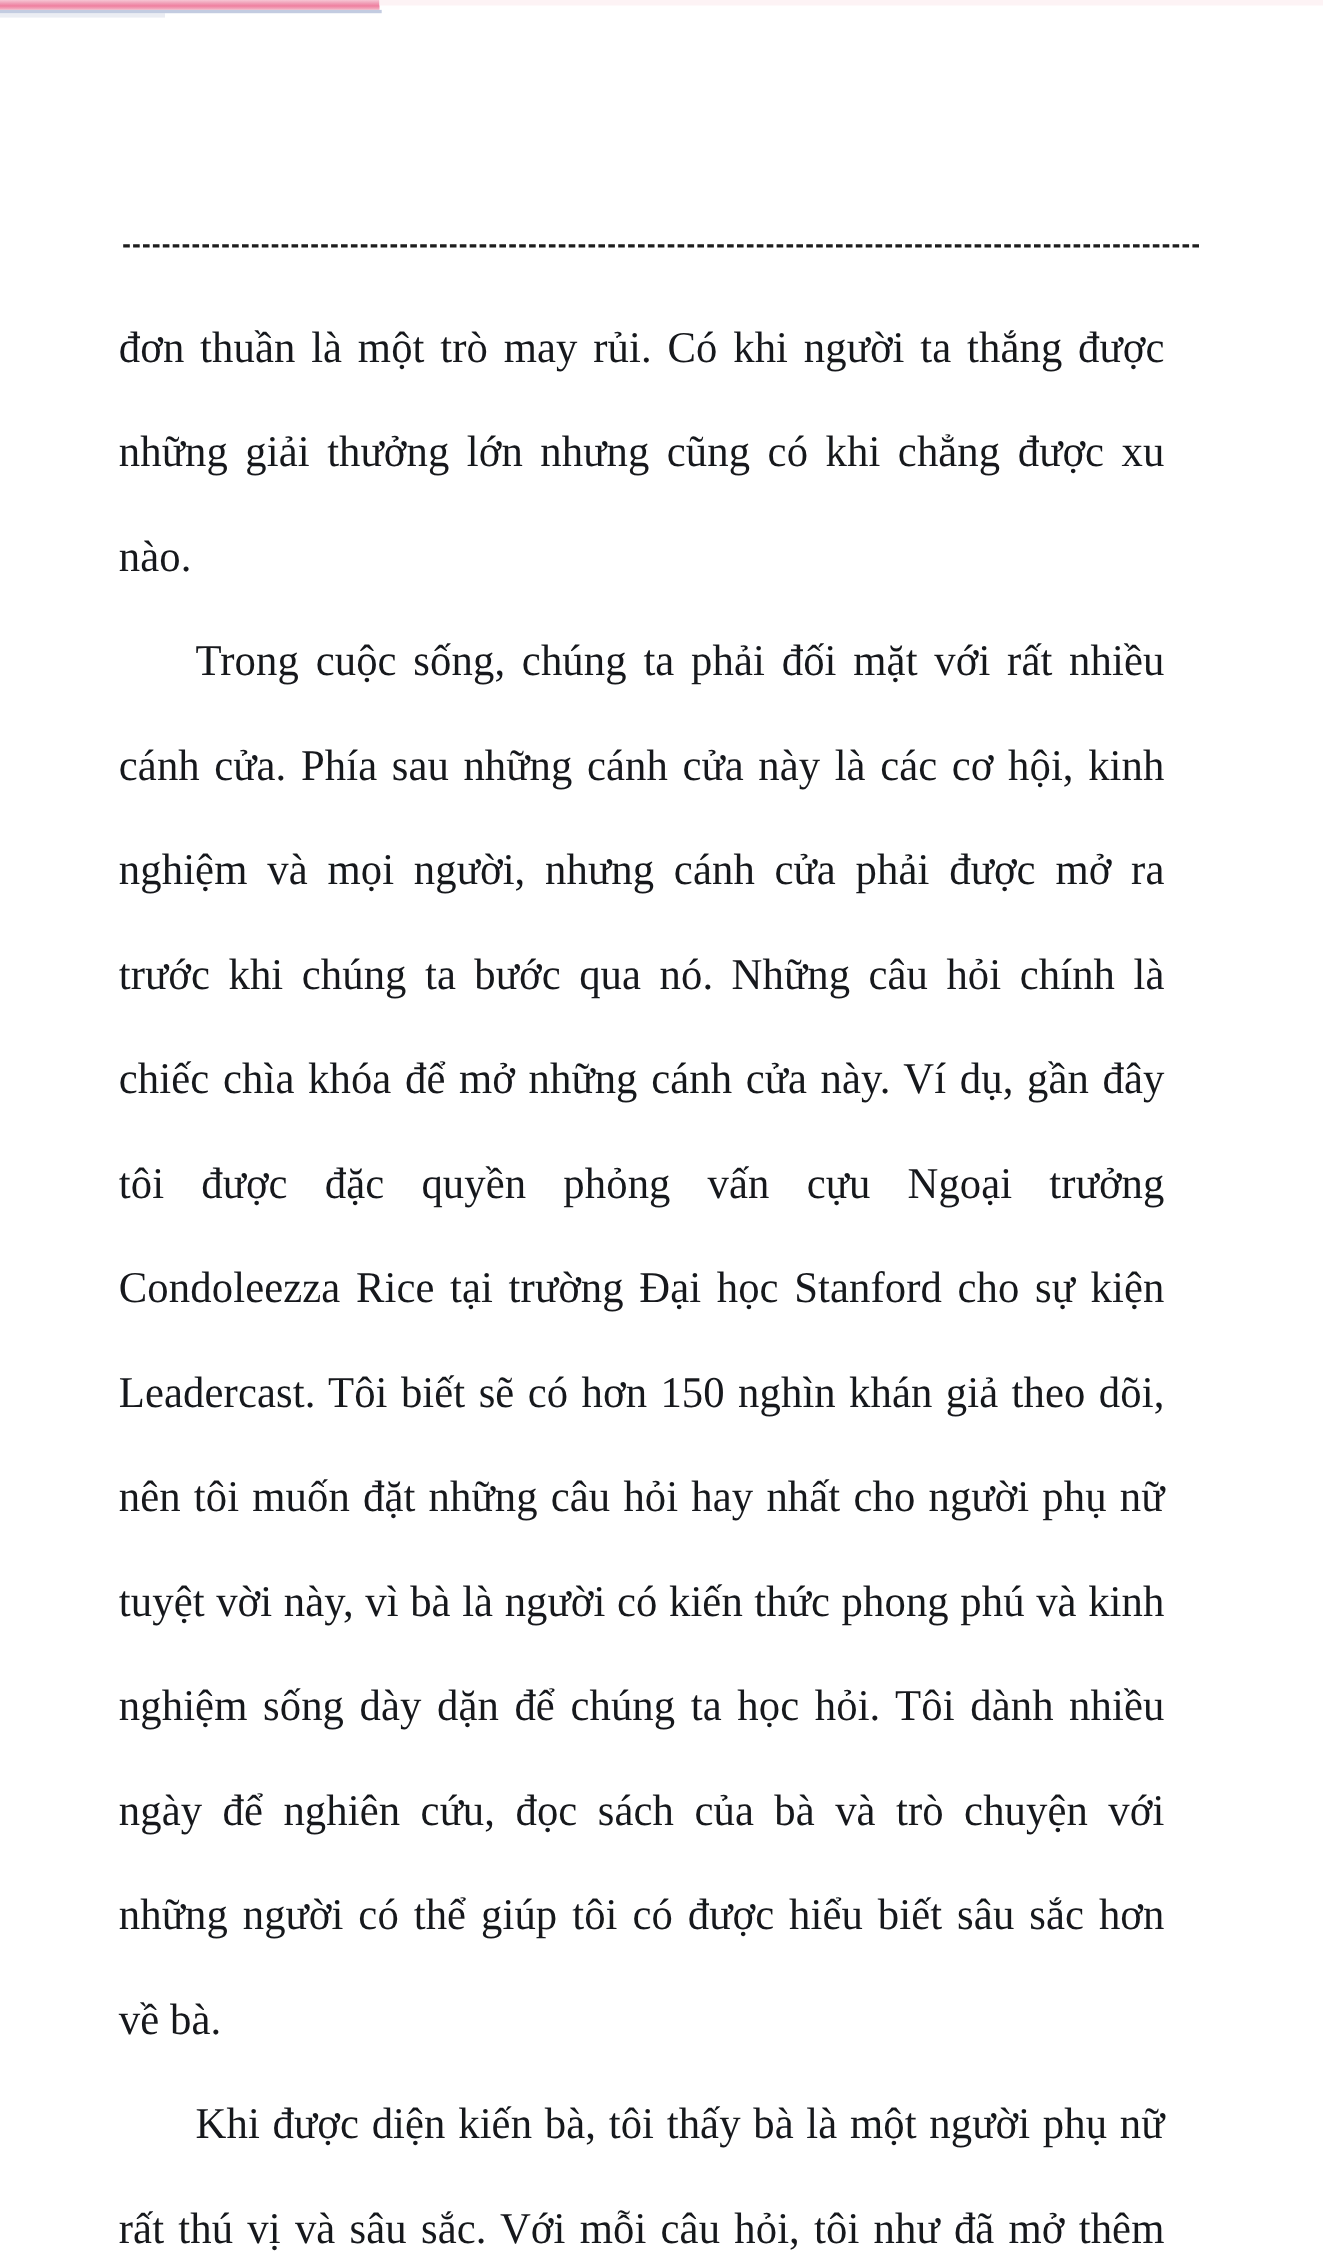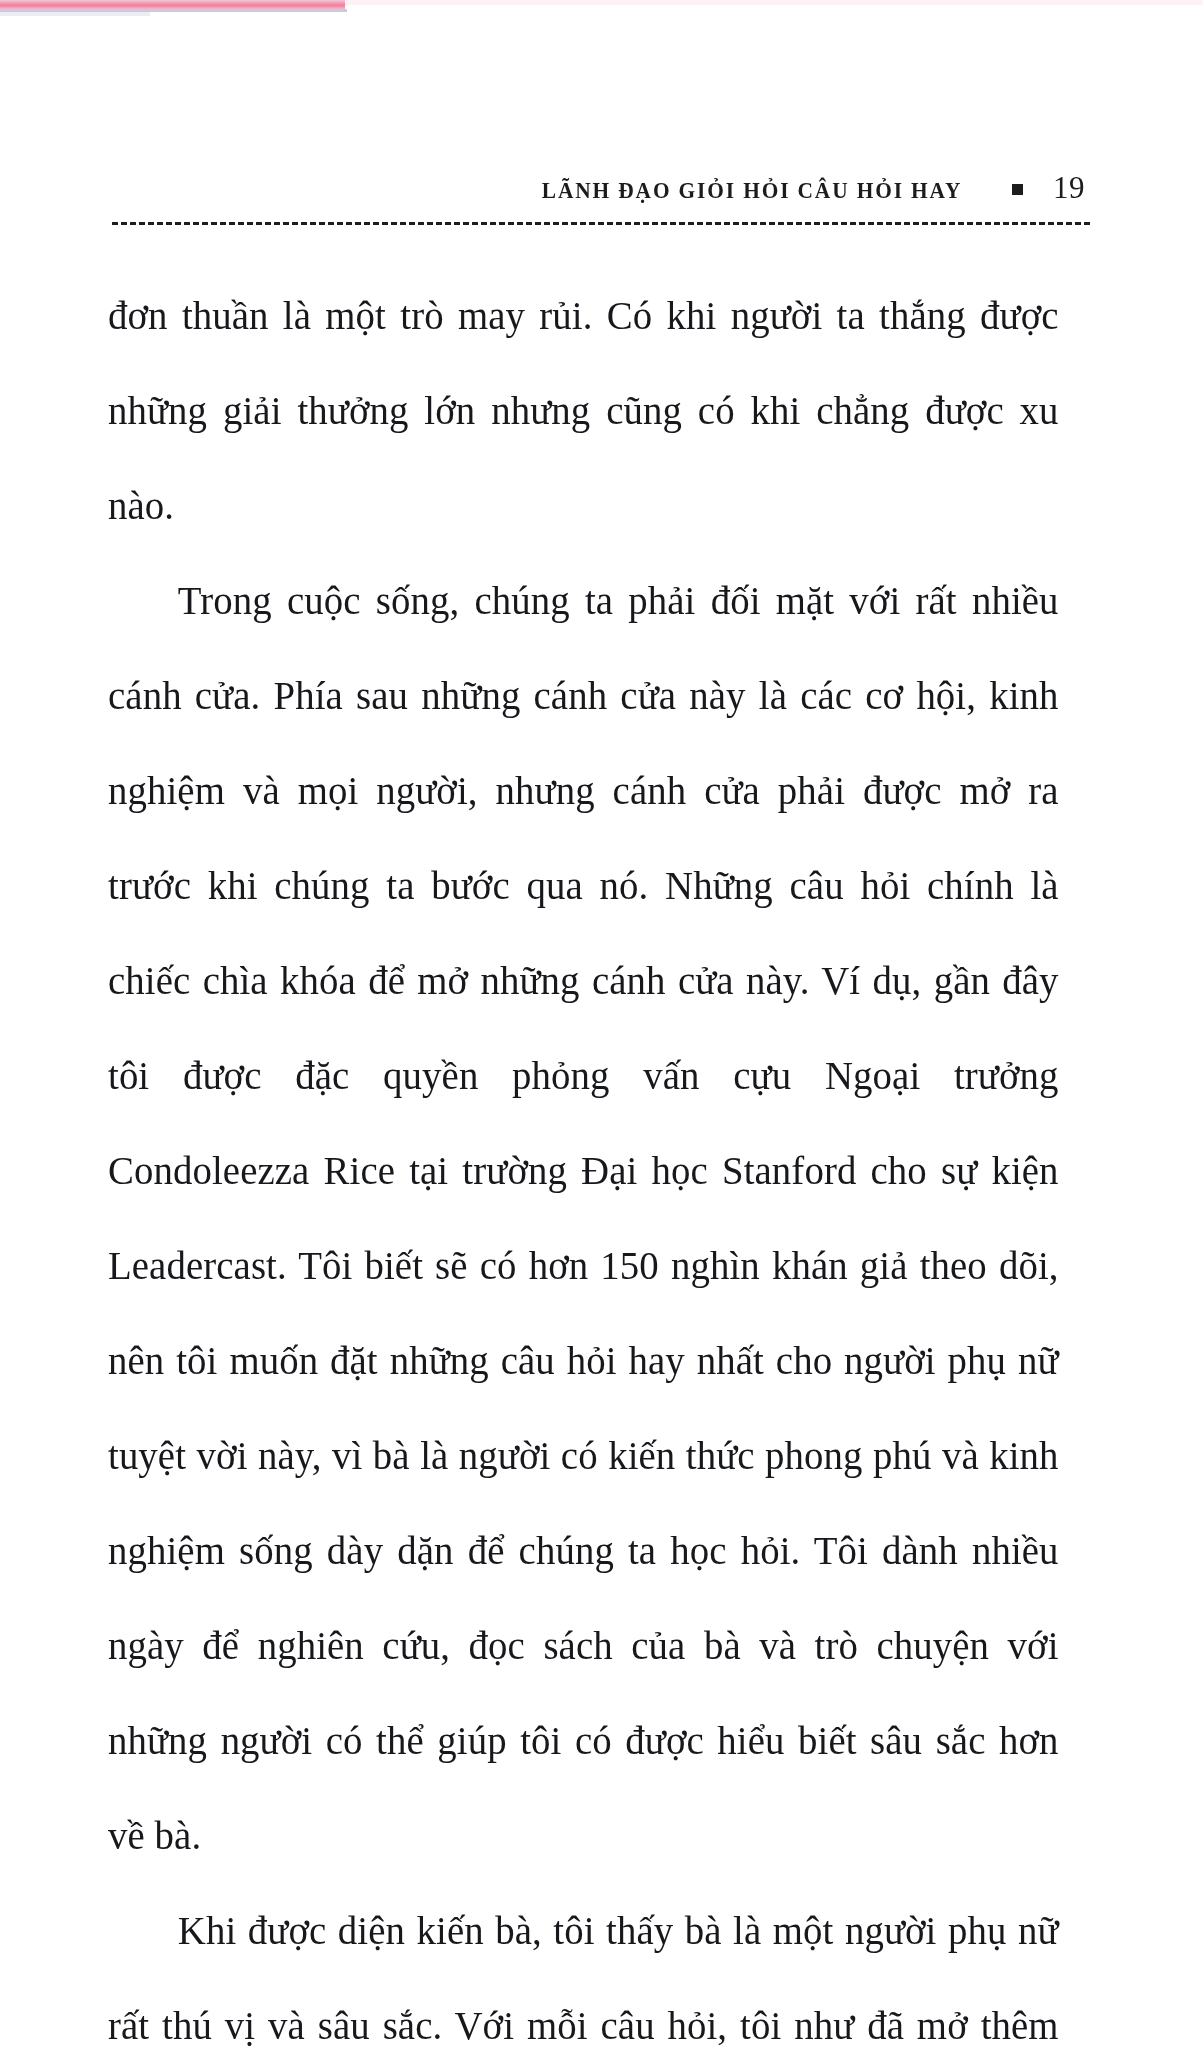--- a/index.html
+++ b/index.html
@@ -146,25 +146,20 @@
 </head>
 <body>
 
 <div class="page">
 
   <div class="scan-strip"></div>
   <div class="scan-strip-edge"></div>
   <div class="scan-strip-faint"></div>
   <div class="scan-strip-right"></div>
 
-  <div class="header">
-    <span class="header-title">Lãnh đạo giỏi hỏi câu hỏi hay</span>
-    <span class="header-dot"></span>
-    <span class="header-page-number">19</span>
-  </div>
 
   <div class="rule"></div>
 
   <div class="body">
     <p class="para">đơn thuần là một trò may rủi. Có khi người ta thắng được những giải thưởng lớn nhưng cũng có khi chẳng được xu nào.</p>
     <p class="para indent">Trong cuộc sống, chúng ta phải đối mặt với rất nhiều cánh cửa. Phía sau những cánh cửa này là các cơ hội, kinh nghiệm và mọi người, nhưng cánh cửa phải được mở ra trước khi chúng ta bước qua nó. Những câu hỏi chính là chiếc chìa khóa để mở những cánh cửa này. Ví dụ, gần đây tôi được đặc quyền phỏng vấn cựu Ngoại trưởng Condoleezza Rice tại trường Đại học Stanford cho sự kiện Leadercast. Tôi biết sẽ có hơn 150 nghìn khán giả theo dõi, nên tôi muốn đặt những câu hỏi hay nhất cho người phụ nữ tuyệt vời này, vì bà là người có kiến thức phong phú và kinh nghiệm sống dày dặn để chúng ta học hỏi. Tôi dành nhiều ngày để nghiên cứu, đọc sách của bà và trò chuyện với những người có thể giúp tôi có được hiểu biết sâu sắc hơn về bà.</p>
     <p class="para indent">Khi được diện kiến bà, tôi thấy bà là một người phụ nữ rất thú vị và sâu sắc. Với mỗi câu hỏi, tôi như đã mở thêm được một cánh cửa để đến gần hơn, hiểu sâu sắc hơn về những kinh nghiệm mà bà đã trải qua. Khi cuộc trò chuyện kết thúc, tôi nhận thấy bà là một người bạn tuyệt vời. Tôi đã học được rất nhiều điều từ bà, và tôi tin các khán giả khác cũng vậy.</p>
   </div>
 
 </div>

